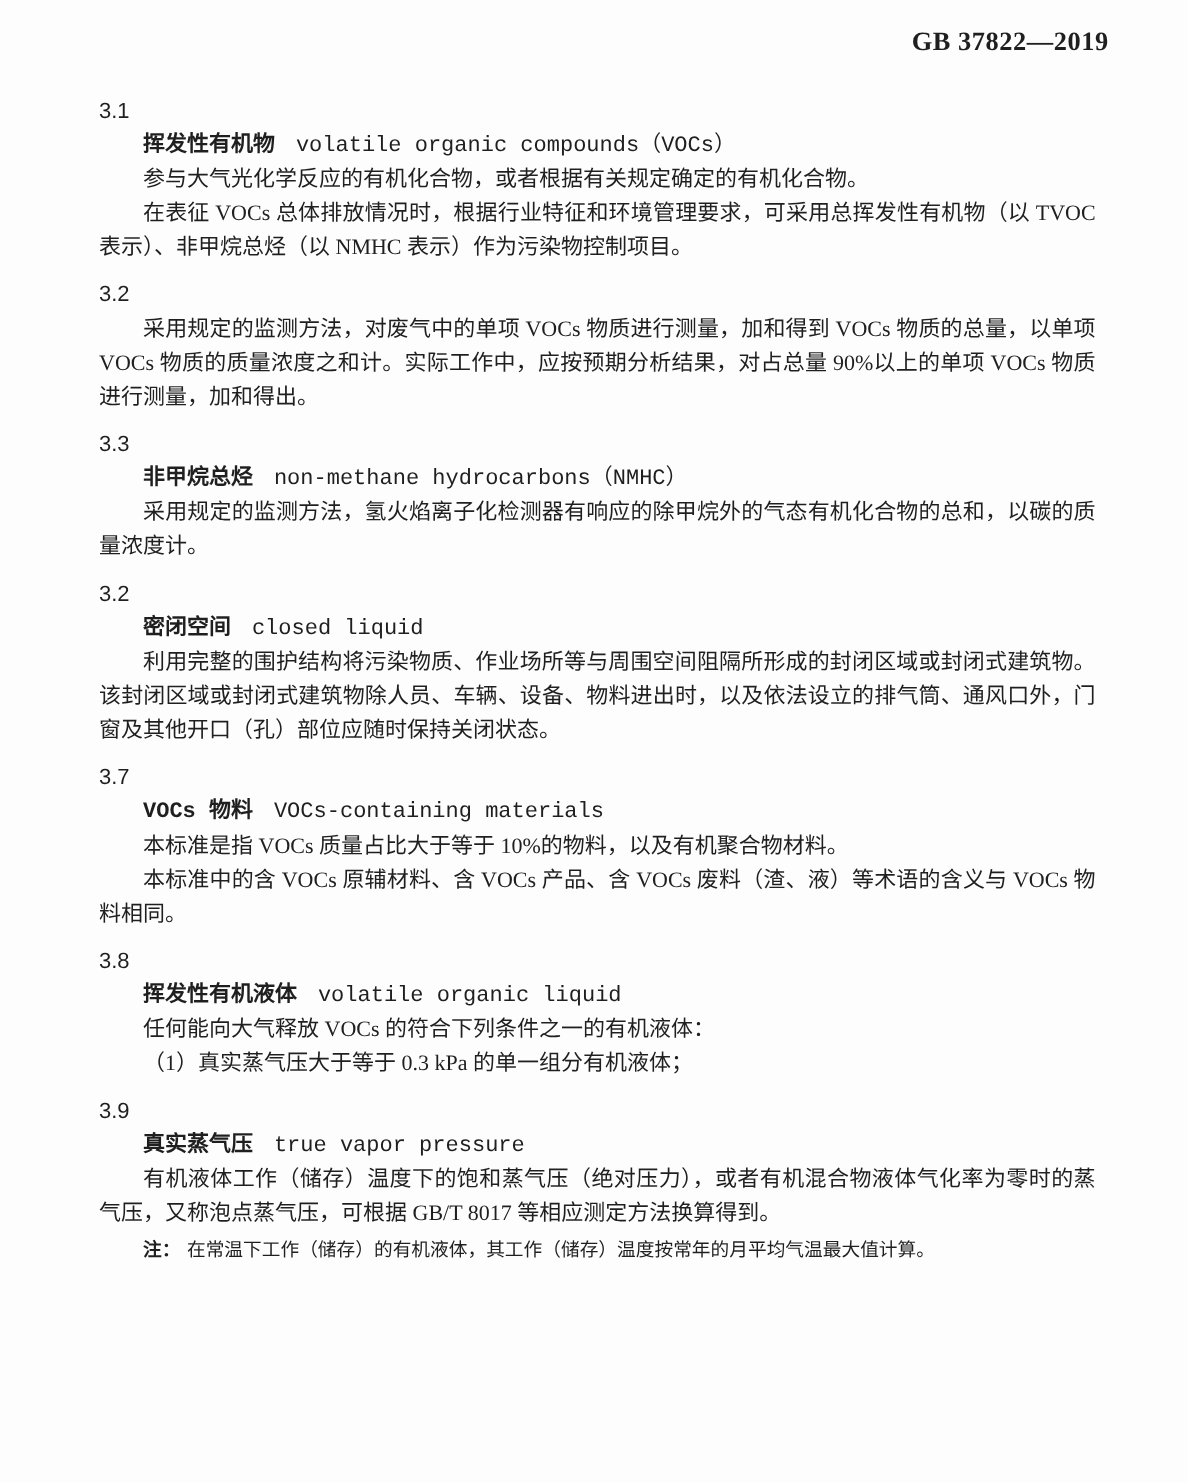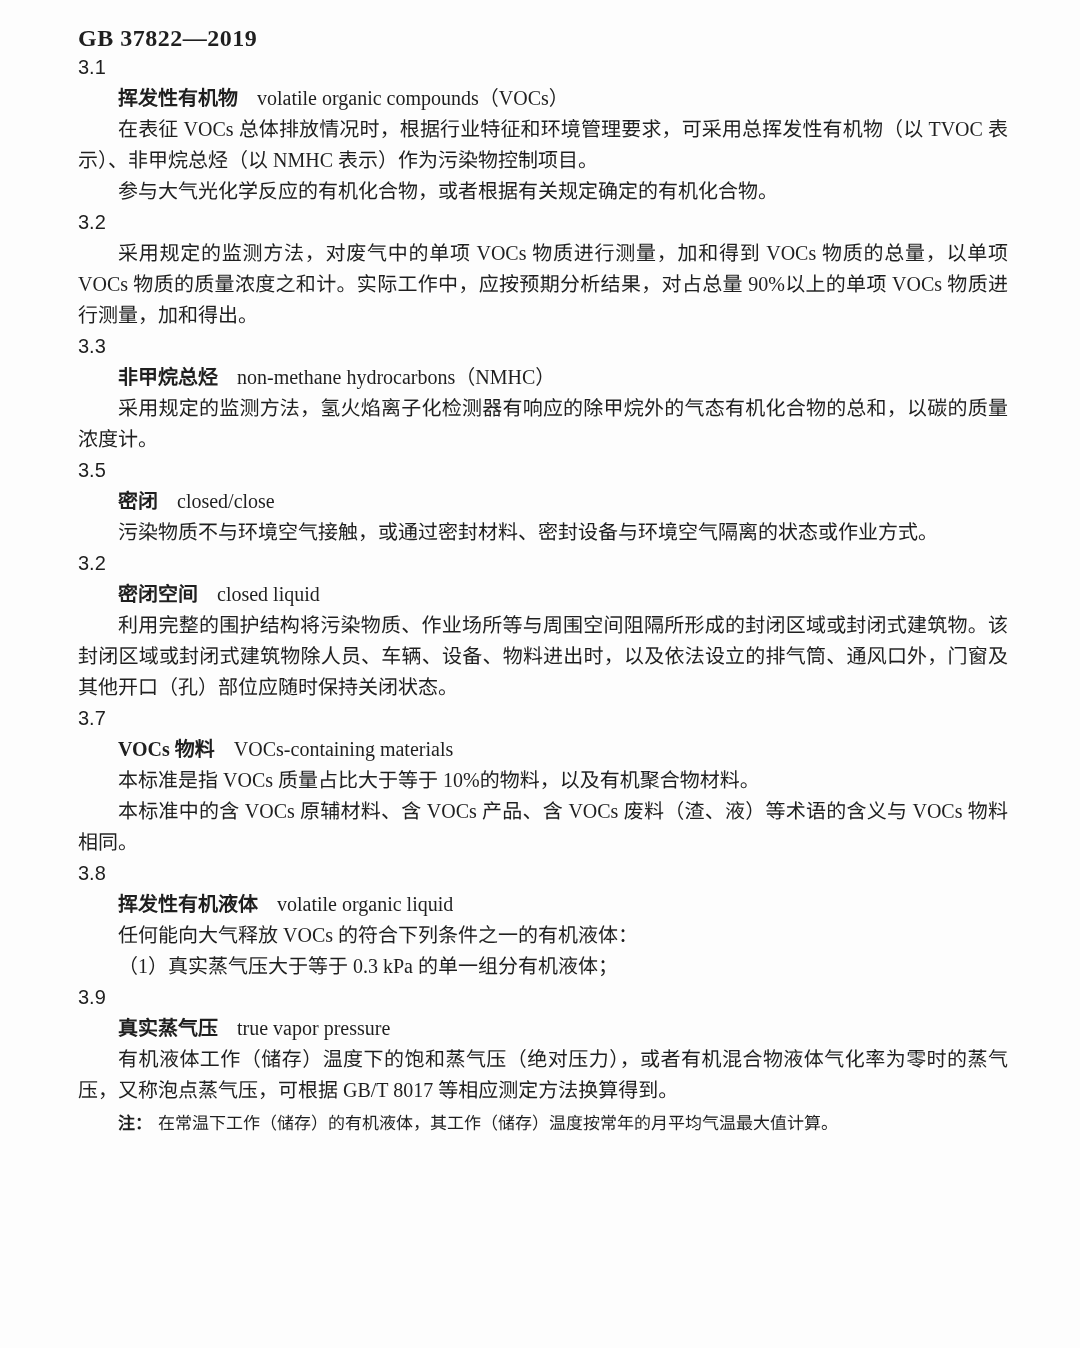--- a/index.html
+++ b/index.html
@@ -13,30 +13,32 @@
     box-sizing: border-box;
     padding: 24px 72px 40px 78px;
     font-family: "Liberation Serif", serif;
   }
   .doc-header {
     font-family: "Liberation Serif", serif;
     font-weight: bold;
     font-size: 24px;
     line-height: 28px;
     letter-spacing: 0.5px;
+    margin-bottom: 34px;
+    text-align: right;
   }
-  section { margin: 0; }
+  section { margin: 12px; }
   .sec-num {
     font-family: "Liberation Sans", sans-serif;
     font-size: 20px;
     line-height: 31px;
   }
   .term {
     padding-left: 40px;
-    font-family: Liberation Serif, serif;
+    font-family: Liberation Mono, monospace;
     font-size: 20px;
     line-height: 31px;
     white-space: nowrap;
   }
   .term-zh { font-weight: bold; }
   .term-en { font-weight: 500; margin-left: 0.95em; }
   p.para {
     margin: 0;
     font-size: 20px;
     line-height: 31px;
@@ -58,36 +60,31 @@
 </style>
 </head>
 <body>
 
 <div class="page">
   <div class="doc-header">GB 37822—2019</div>
   <main id="sections">
       <section>
         <div class="sec-num">3.1</div>
         <div class="term"><span class="term-zh">挥发性有机物</span><span class="term-en">volatile organic compounds（VOCs）</span></div>
+        <p class="para">参与大气光化学反应的有机化合物，或者根据有关规定确定的有机化合物。</p>
         <p class="para">在表征 VOCs 总体排放情况时，根据行业特征和环境管理要求，可采用总挥发性有机物（以 TVOC 表示）、非甲烷总烃（以 NMHC 表示）作为污染物控制项目。</p>
-        <p class="para">参与大气光化学反应的有机化合物，或者根据有关规定确定的有机化合物。</p>
       </section>
       <section>
         <div class="sec-num">3.2</div>
         <p class="para">采用规定的监测方法，对废气中的单项 VOCs 物质进行测量，加和得到 VOCs 物质的总量，以单项 VOCs 物质的质量浓度之和计。实际工作中，应按预期分析结果，对占总量 90%以上的单项 VOCs 物质进行测量，加和得出。</p>
       </section>
       <section>
         <div class="sec-num">3.3</div>
         <div class="term"><span class="term-zh">非甲烷总烃</span><span class="term-en">non-methane hydrocarbons（NMHC）</span></div>
         <p class="para">采用规定的监测方法，氢火焰离子化检测器有响应的除甲烷外的气态有机化合物的总和，以碳的质量浓度计。</p>
-      </section>
-      <section>
-        <div class="sec-num">3.5</div>
-        <div class="term"><span class="term-zh">密闭</span><span class="term-en">closed/close</span></div>
-        <p class="para">污染物质不与环境空气接触，或通过密封材料、密封设备与环境空气隔离的状态或作业方式。</p>
       </section>
       <section>
         <div class="sec-num">3.2</div>
         <div class="term"><span class="term-zh">密闭空间</span><span class="term-en">closed liquid</span></div>
         <p class="para">利用完整的围护结构将污染物质、作业场所等与周围空间阻隔所形成的封闭区域或封闭式建筑物。该封闭区域或封闭式建筑物除人员、车辆、设备、物料进出时，以及依法设立的排气筒、通风口外，门窗及其他开口（孔）部位应随时保持关闭状态。</p>
       </section>
       <section>
         <div class="sec-num">3.7</div>
         <div class="term"><span class="term-zh">VOCs 物料</span><span class="term-en">VOCs-containing materials</span></div>
         <p class="para">本标准是指 VOCs 质量占比大于等于 10%的物料，以及有机聚合物材料。</p>

